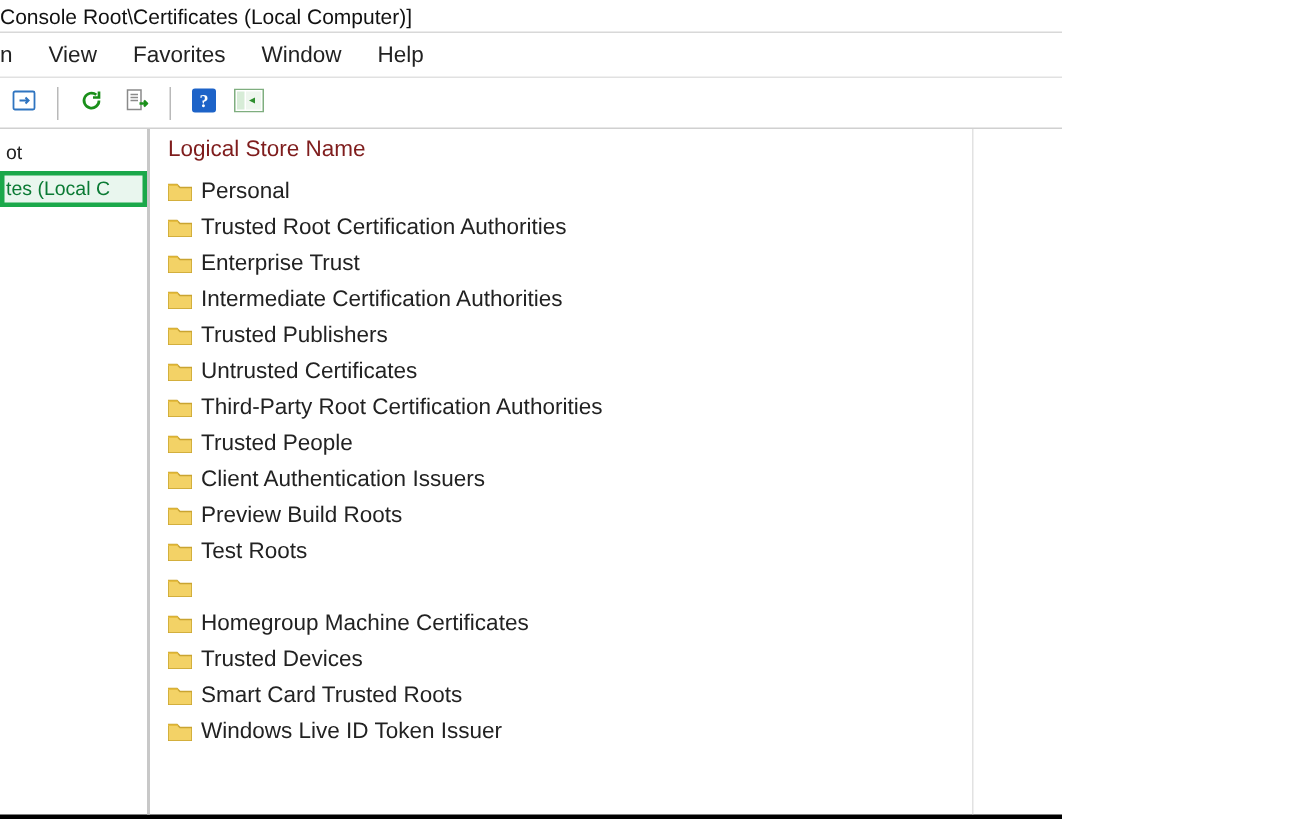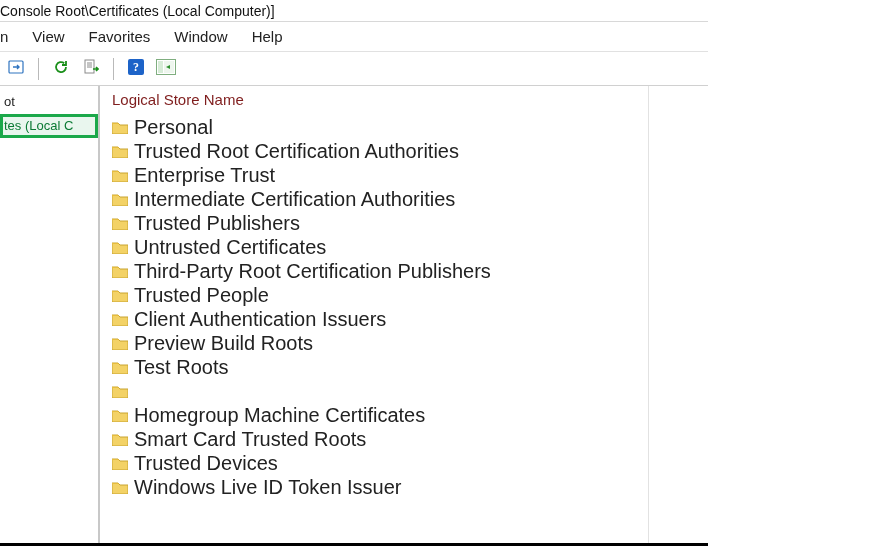--- a/index.html
+++ b/index.html
@@ -98,21 +98,21 @@
   }
   .list {
     padding-left: 12px;
     padding-top: 2px;
   }
   .row {
     display: flex;
     align-items: center;
     height: 24px;
     gap: 6px;
-    font-size: 20px;
+    font-size: 15px;
     color: #222;
     cursor: default;
   }
   .folder-icon {
     width: 16px; height: 13px; position: relative; flex-shrink: 0;
     display: inline-block;
   }
   .folder-icon svg { display:block; }
 
   .right-edge {
@@ -253,21 +253,21 @@
             </span>
           <span>Untrusted Certificates</span>
         </div>
         <div class="row">
           <span class="folder-icon">
               <svg width="16" height="13" viewBox="0 0 16 13">
                 <path d="M0 2 L6 2 L8 4 L16 4 L16 13 L0 13 Z" fill="#f3d266" stroke="#c9a431"></path>
                 <path d="M0 2 L6 2 L7 3 L0 3 Z" fill="#e7bd3e"></path>
               </svg>
             </span>
-          <span>Third-Party Root Certification Publishers</span>
+          <span>Third-Party Root Certification Authorities</span>
         </div>
         <div class="row">
           <span class="folder-icon">
               <svg width="16" height="13" viewBox="0 0 16 13">
                 <path d="M0 2 L6 2 L8 4 L16 4 L16 13 L0 13 Z" fill="#f3d266" stroke="#c9a431"></path>
                 <path d="M0 2 L6 2 L7 3 L0 3 Z" fill="#e7bd3e"></path>
               </svg>
             </span>
           <span>Trusted People</span>
         </div>
@@ -315,30 +315,30 @@
             </span>
           <span>Homegroup Machine Certificates</span>
         </div>
         <div class="row">
           <span class="folder-icon">
               <svg width="16" height="13" viewBox="0 0 16 13">
                 <path d="M0 2 L6 2 L8 4 L16 4 L16 13 L0 13 Z" fill="#f3d266" stroke="#c9a431"></path>
                 <path d="M0 2 L6 2 L7 3 L0 3 Z" fill="#e7bd3e"></path>
               </svg>
             </span>
+          <span>Trusted Devices</span>
+        </div>
+        <div class="row">
+          <span class="folder-icon">
+              <svg width="16" height="13" viewBox="0 0 16 13">
+                <path d="M0 2 L6 2 L8 4 L16 4 L16 13 L0 13 Z" fill="#f3d266" stroke="#c9a431"></path>
+                <path d="M0 2 L6 2 L7 3 L0 3 Z" fill="#e7bd3e"></path>
+              </svg>
+            </span>
           <span>Smart Card Trusted Roots</span>
-        </div>
-        <div class="row">
-          <span class="folder-icon">
-              <svg width="16" height="13" viewBox="0 0 16 13">
-                <path d="M0 2 L6 2 L8 4 L16 4 L16 13 L0 13 Z" fill="#f3d266" stroke="#c9a431"></path>
-                <path d="M0 2 L6 2 L7 3 L0 3 Z" fill="#e7bd3e"></path>
-              </svg>
-            </span>
-          <span>Trusted Devices</span>
         </div>
         <div class="row">
           <span class="folder-icon">
               <svg width="16" height="13" viewBox="0 0 16 13">
                 <path d="M0 2 L6 2 L8 4 L16 4 L16 13 L0 13 Z" fill="#f3d266" stroke="#c9a431"></path>
                 <path d="M0 2 L6 2 L7 3 L0 3 Z" fill="#e7bd3e"></path>
               </svg>
             </span>
           <span>Windows Live ID Token Issuer</span>
         </div>

